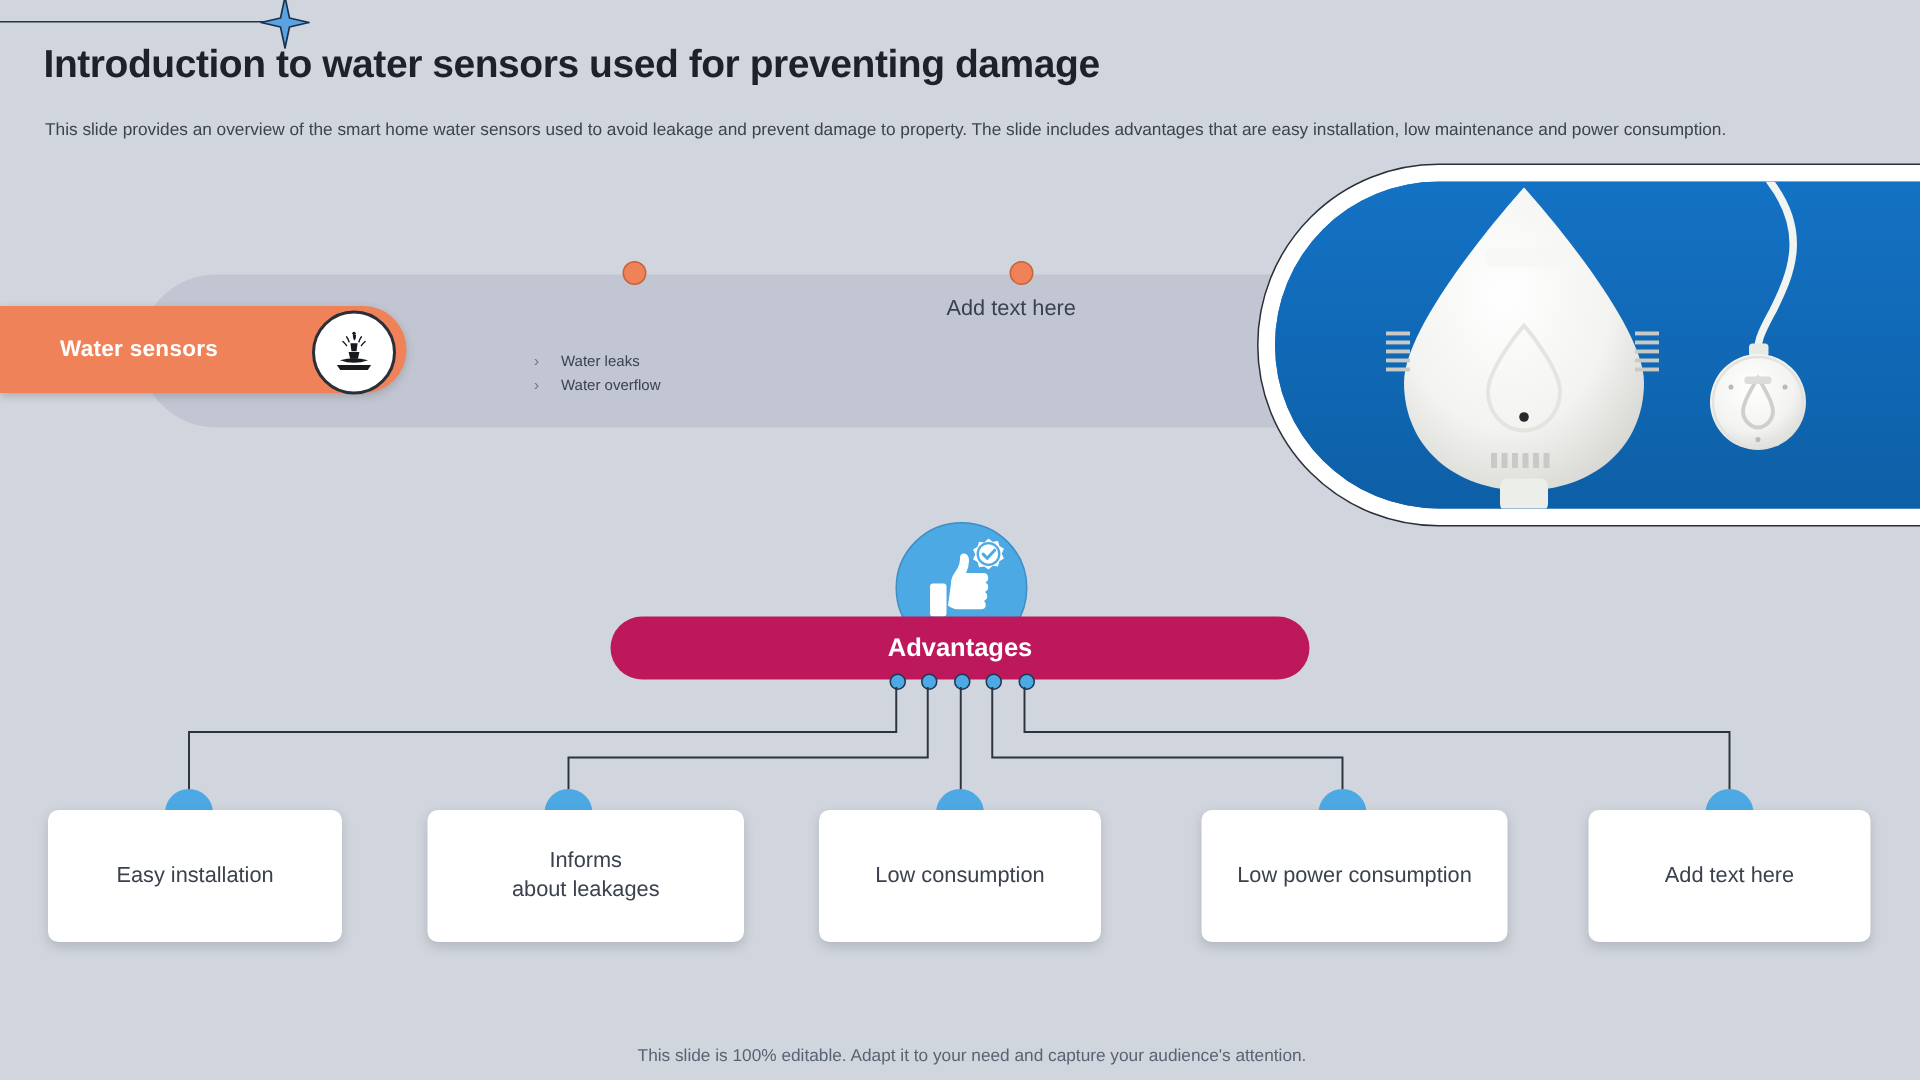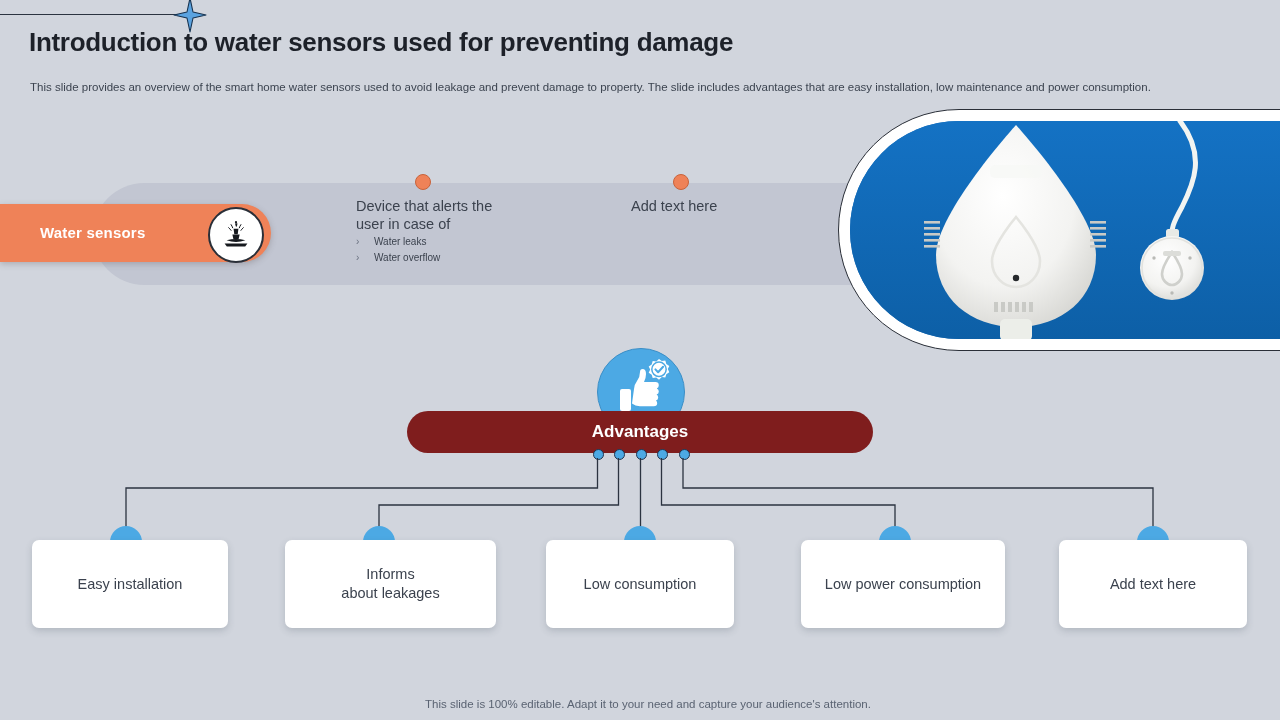--- a/index.html
+++ b/index.html
@@ -73,21 +73,21 @@
   
   .pic-svg{position:absolute;left:0;top:0;}
 
   
   .adv-circle{
     position:absolute;left:597px;top:348px;width:86px;height:86px;border-radius:50%;
     background:#4ca9e4;border:1.5px solid #3b8ec6;
   }
   .adv-bar{
     position:absolute;left:407px;top:411px;width:466px;height:42px;
-    background:#7f1d1d;border-radius:21px;
+    background:#be185d;border-radius:21px;
   }
   .adv-label{
     position:absolute;left:0;top:0;width:466px;height:42px;line-height:42px;
     text-align:center;color:#ffffff;font-size:17px;font-weight:bold;
   }
   .hub-dot{
     position:absolute;width:9px;height:9px;border-radius:50%;
     background:#4ca9e4;border:1.4px solid #1f3550;top:449px;
   }
 
@@ -147,24 +147,20 @@
         <path d="M24.4 9.6 q-1.6 1.4 -2.5 2.8" stroke="#16191e" stroke-width=".9" fill="none" stroke-linecap="round"></path>
         <path d="M14.6 10.8 h4.8 l-.7 5.4 h-3.4 z"></path>
         <path d="M13.4 16.6 h7.2 l-1 4.6 h-5.2 z"></path>
         <path d="M7.6 22.2 q9.4 -2.6 18.8 0 q-9.4 3.4 -18.8 0 z"></path>
         <path d="M5.6 25.4 h22.8 l-2.2 3.2 h-18.4 z"></path>
       </g>
     </svg>
   </div>
 
   <div class="step-dot" style="left:415px;top:174px;"></div>
-  <div class="step-text" style="left:356px;top:197px;width:170px;">
-    <div>Device that alerts the</div>
-    <div>user in case of</div>
-  </div>
   <div class="bullets" style="left:356px;top:234px;width:190px;">
     <div class="b"><span class="chev">›</span><span>Water leaks</span></div>
     <div class="b"><span class="chev">›</span><span>Water overflow</span></div>
   </div>
 
   <div class="step-dot" style="left:673px;top:174px;"></div>
   <div class="step-text" style="left:631px;top:197px;width:190px;">
     <div>Add text here</div>
   </div>
 

